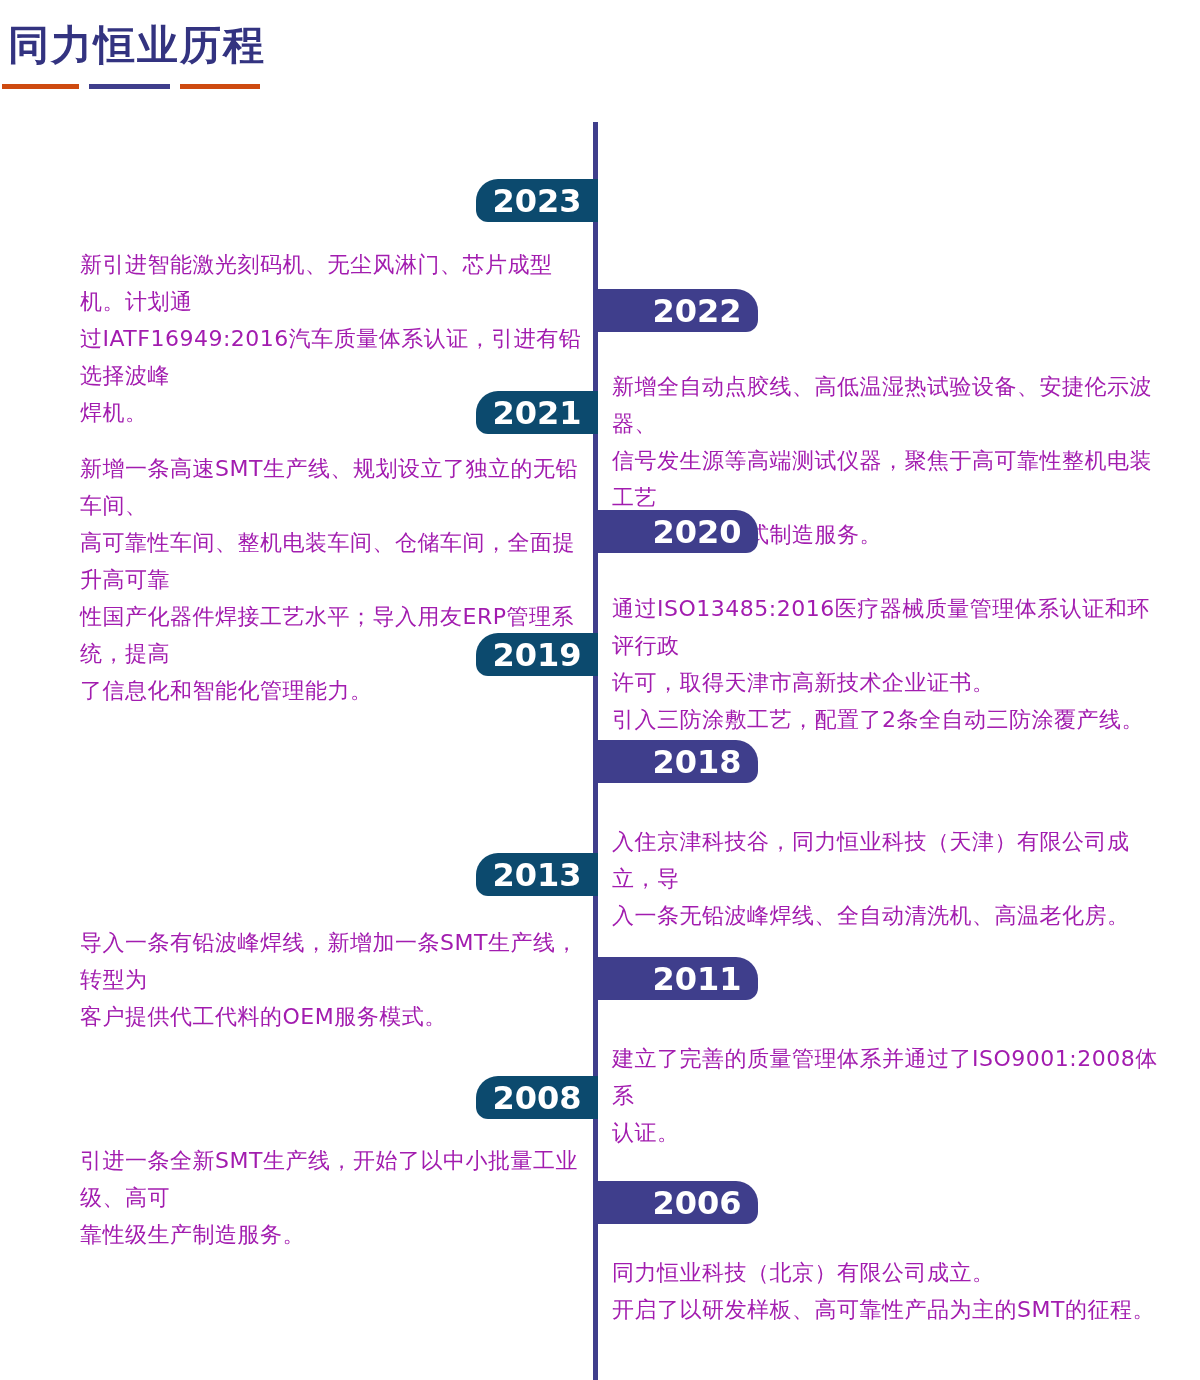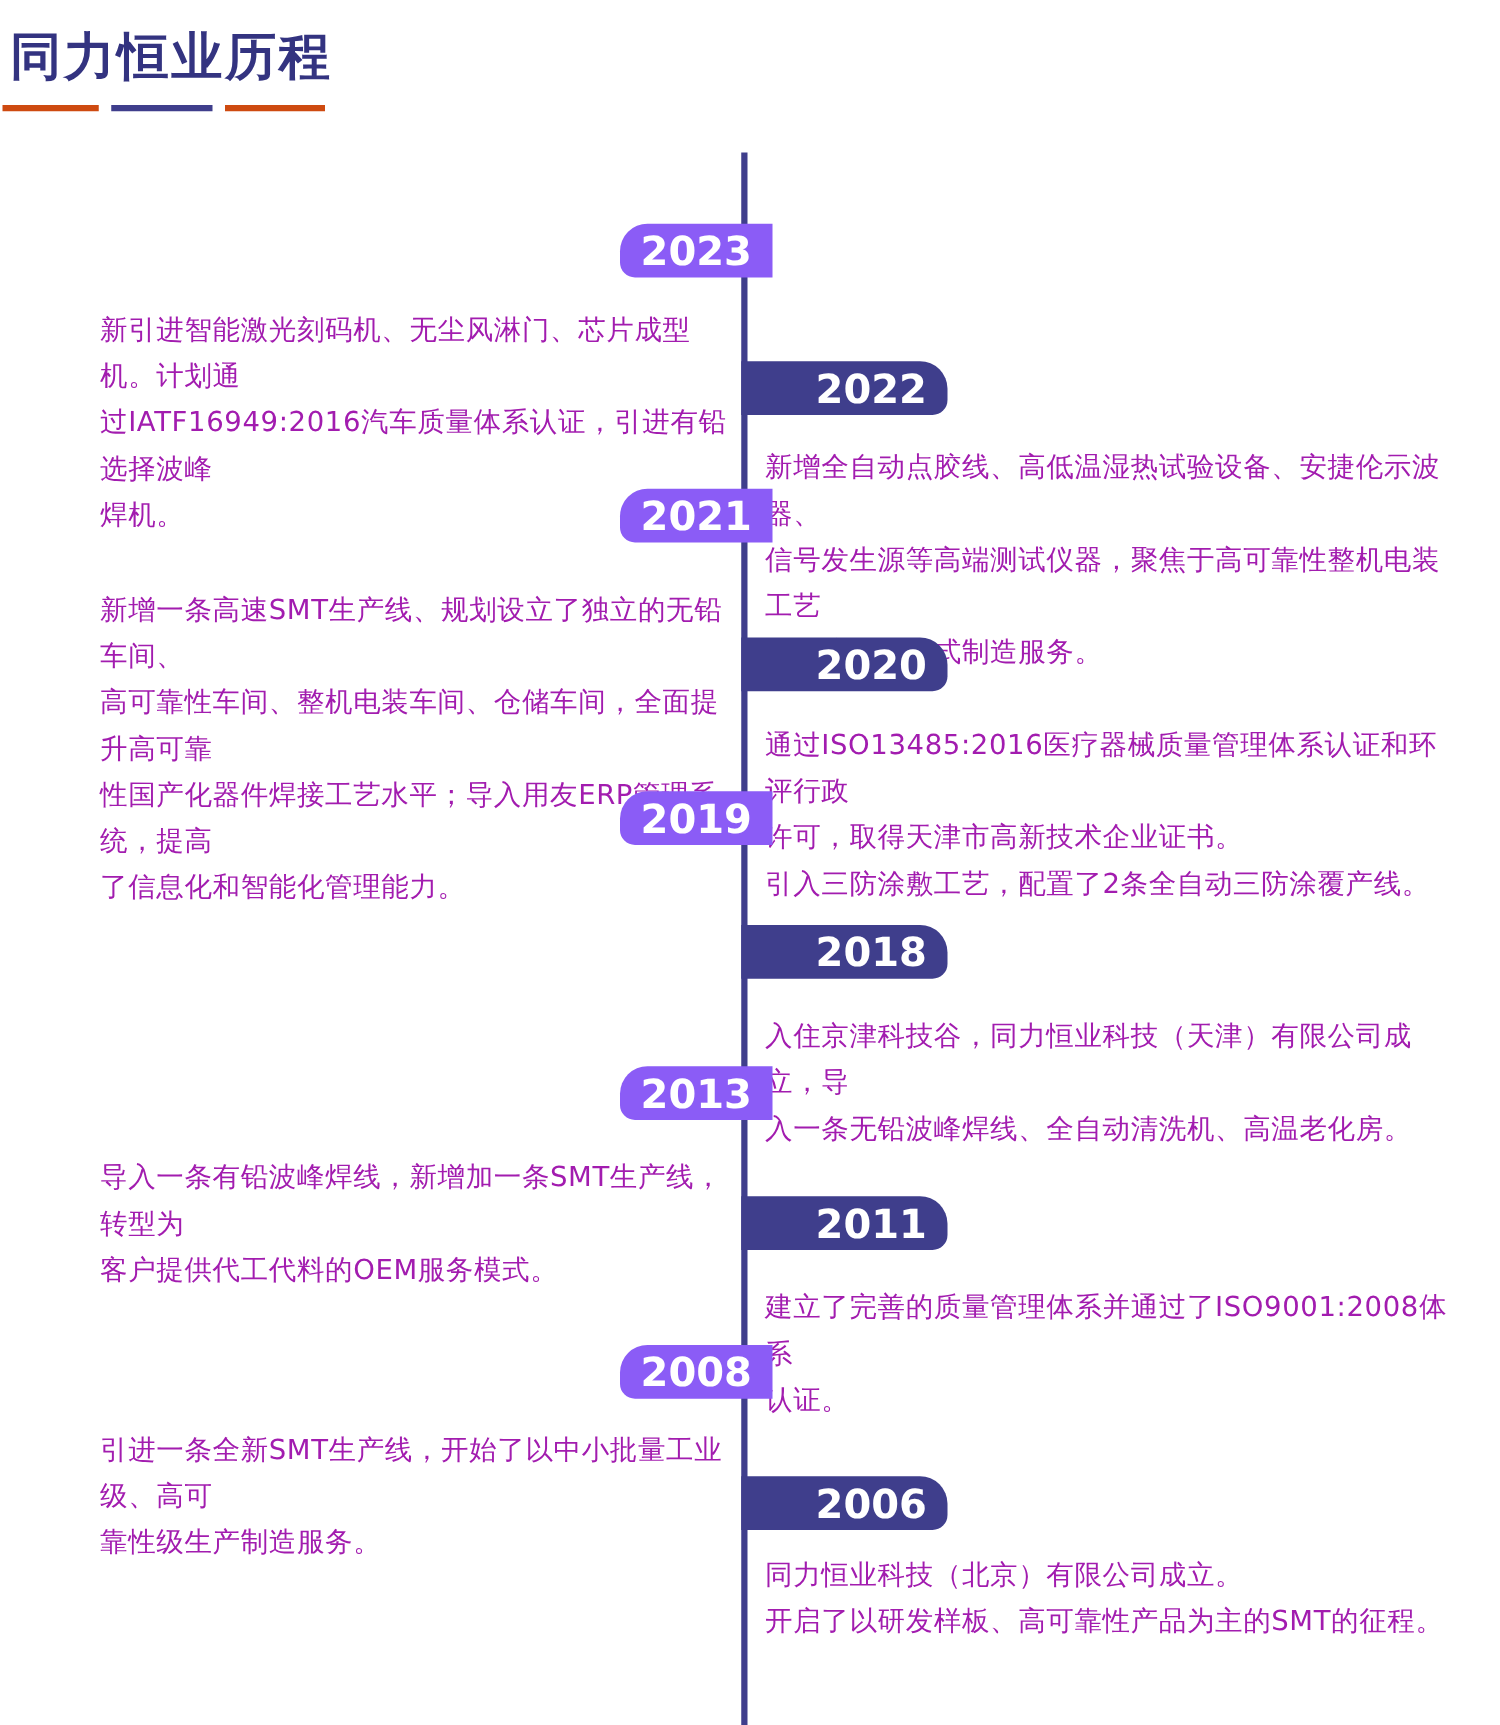--- a/index.html
+++ b/index.html
@@ -11,27 +11,27 @@
 
   .dash{position:absolute;top:84px;height:5px;}
   .dash.d1{left:2px;width:77px;background:#CE4A10;}
   .dash.d2{left:89px;width:81px;background:#3F3E8C;}
   .dash.d3{left:180px;width:80px;background:#CE4A10;}
 
   .vline{position:absolute;left:593px;top:122px;width:5px;height:1258px;background:#3F3E8C;}
 
   .tag{position:absolute;height:43px;width:122px;color:#ffffff;font-weight:bold;
        font-size:32px;text-align:center;line-height:44px;}
-  .tag-left{left:496px;background:#8b5cf6;border-radius:22px 0 0 12px;}
+  .tag-left{left:476px;background:#0c4a6e;border-radius:22px 0 0 12px;}
   .tag-right{left:593px;background:#3F3E8C;border-radius:0 22px 12px 0;padding-left:43px;}
 
   .text-block{position:absolute;font-size:22px;line-height:37px;color:#a21caf;
               letter-spacing:0.5px;}
   .text-left{left:80px;width:516px;}
-  .text-right{left:612px;width:548px;}
+  .text-right{left:612px;width:548px;margin-top:12px;}
 </style>
 </head>
 <body>
 
 <div id="page">
 
   <div class="page-title">同力恒业历程</div>
   <div class="dash d1"></div>
   <div class="dash d2"></div>
   <div class="dash d3"></div>
@@ -46,21 +46,21 @@
   </div>
 
   <div class="tag tag-right" style="top:289px">2022</div>
   <div class="text-block text-right" style="top:356px">
     <div>新增全自动点胶线、高低温湿热试验设备、安捷伦示波器、</div>
     <div>信号发生源等高端测试仪器，聚焦于高可靠性整机电装工艺</div>
     <div>和全流程一站式制造服务。</div>
   </div>
 
   <div class="tag tag-left" style="top:391px">2021</div>
-  <div class="text-block text-left" style="top:470px">
+  <div class="text-block text-left" style="top:450px">
     <div>新增一条高速SMT生产线、规划设立了独立的无铅车间、</div>
     <div>高可靠性车间、整机电装车间、仓储车间，全面提升高可靠</div>
     <div>性国产化器件焊接工艺水平；导入用友ERP管理系统，提高</div>
     <div>了信息化和智能化管理能力。</div>
   </div>
 
   <div class="tag tag-right" style="top:510px">2020</div>
   <div class="text-block text-right" style="top:578px">
     <div>通过ISO13485:2016医疗器械质量管理体系认证和环评行政</div>
     <div>许可，取得天津市高新技术企业证书。</div>

